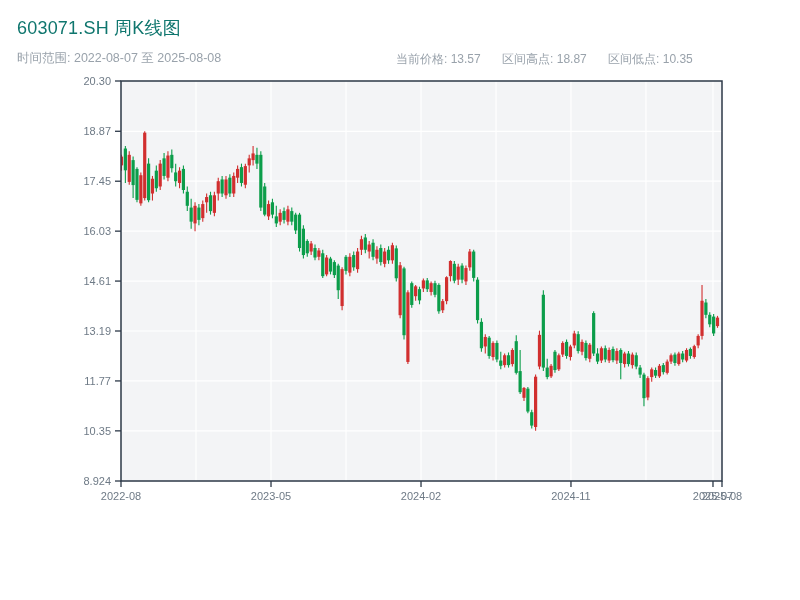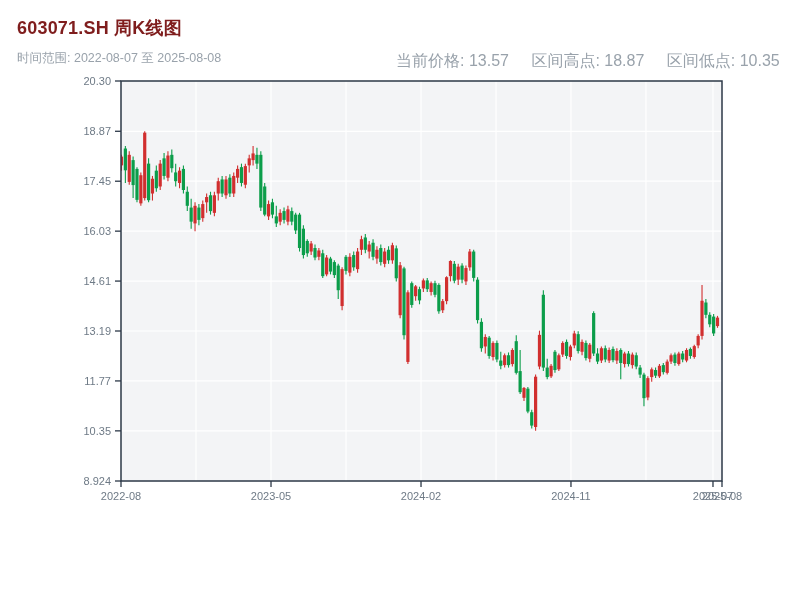--- a/index.html
+++ b/index.html
@@ -1,21 +1,21 @@
 <!DOCTYPE html>
 <html><head>
 <meta charset="utf-8">
 <style>
   html,body{margin:0;padding:0;background:#ffffff;}
   body{width:800px;height:600px;position:relative;overflow:hidden;
        font-family:"Liberation Sans","DejaVu Sans",sans-serif;}
-  .hdr-title{position:absolute;left:17px;top:16px;font-size:18px;font-weight:700;
-             color:#7f1d1d;letter-spacing:.2px;}
+  .hdr-title{position:absolute;left:17px;top:16px;font-size:18px;font-weight:400;
+             color:#0f766e;letter-spacing:.2px;}
   .hdr-sub{position:absolute;left:17px;top:50px;font-size:12.5px;color:#99a2ab;}
-  .hdr-stats{position:absolute;left:396px;top:51px;font-size:16px;color:#99a2ab;}
+  .hdr-stats{position:absolute;left:396px;top:51px;font-size:12px;color:#99a2ab;}
   .hdr-stats span{margin-right:18px;}
   svg{position:absolute;left:0;top:0;}
   text{font-family:"Liberation Sans","DejaVu Sans",sans-serif;}
 </style>
 </head>
 <body>
 
 <div class="hdr-title">603071.SH 周K线图</div>
 <div class="hdr-sub">时间范围: 2022-08-07 至 2025-08-08</div>
 <div class="hdr-stats">

